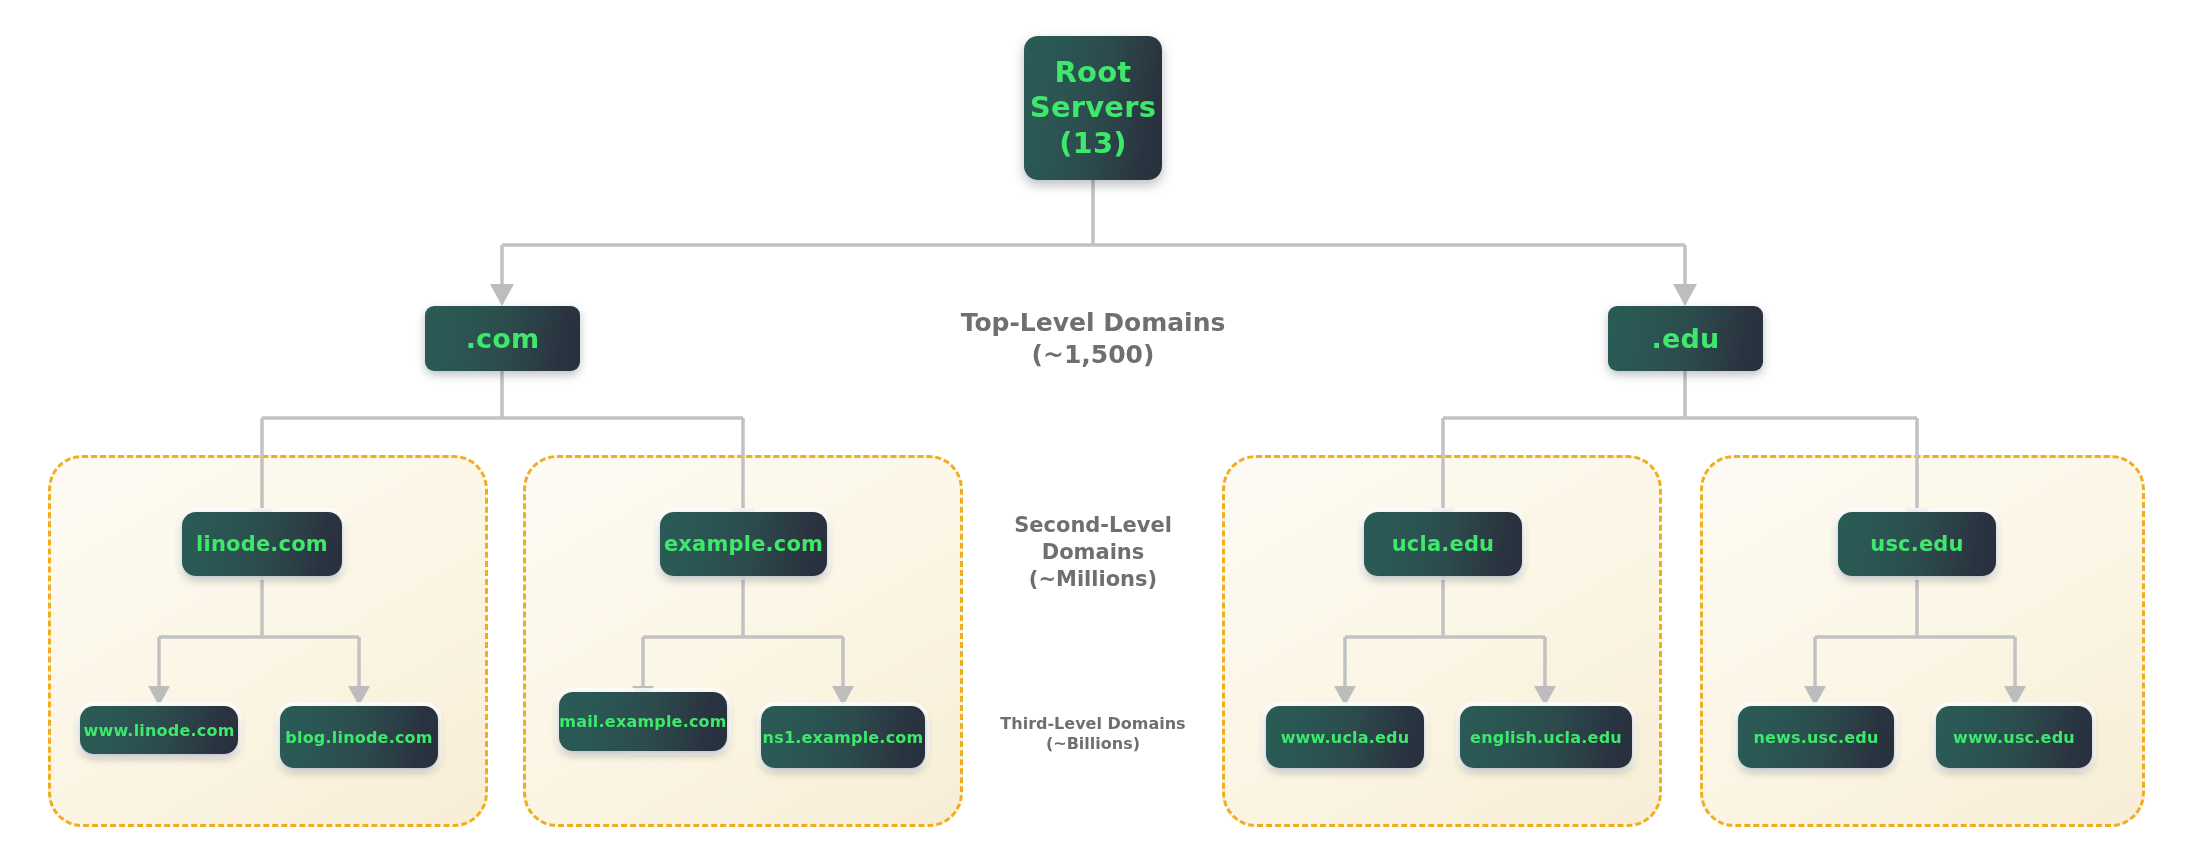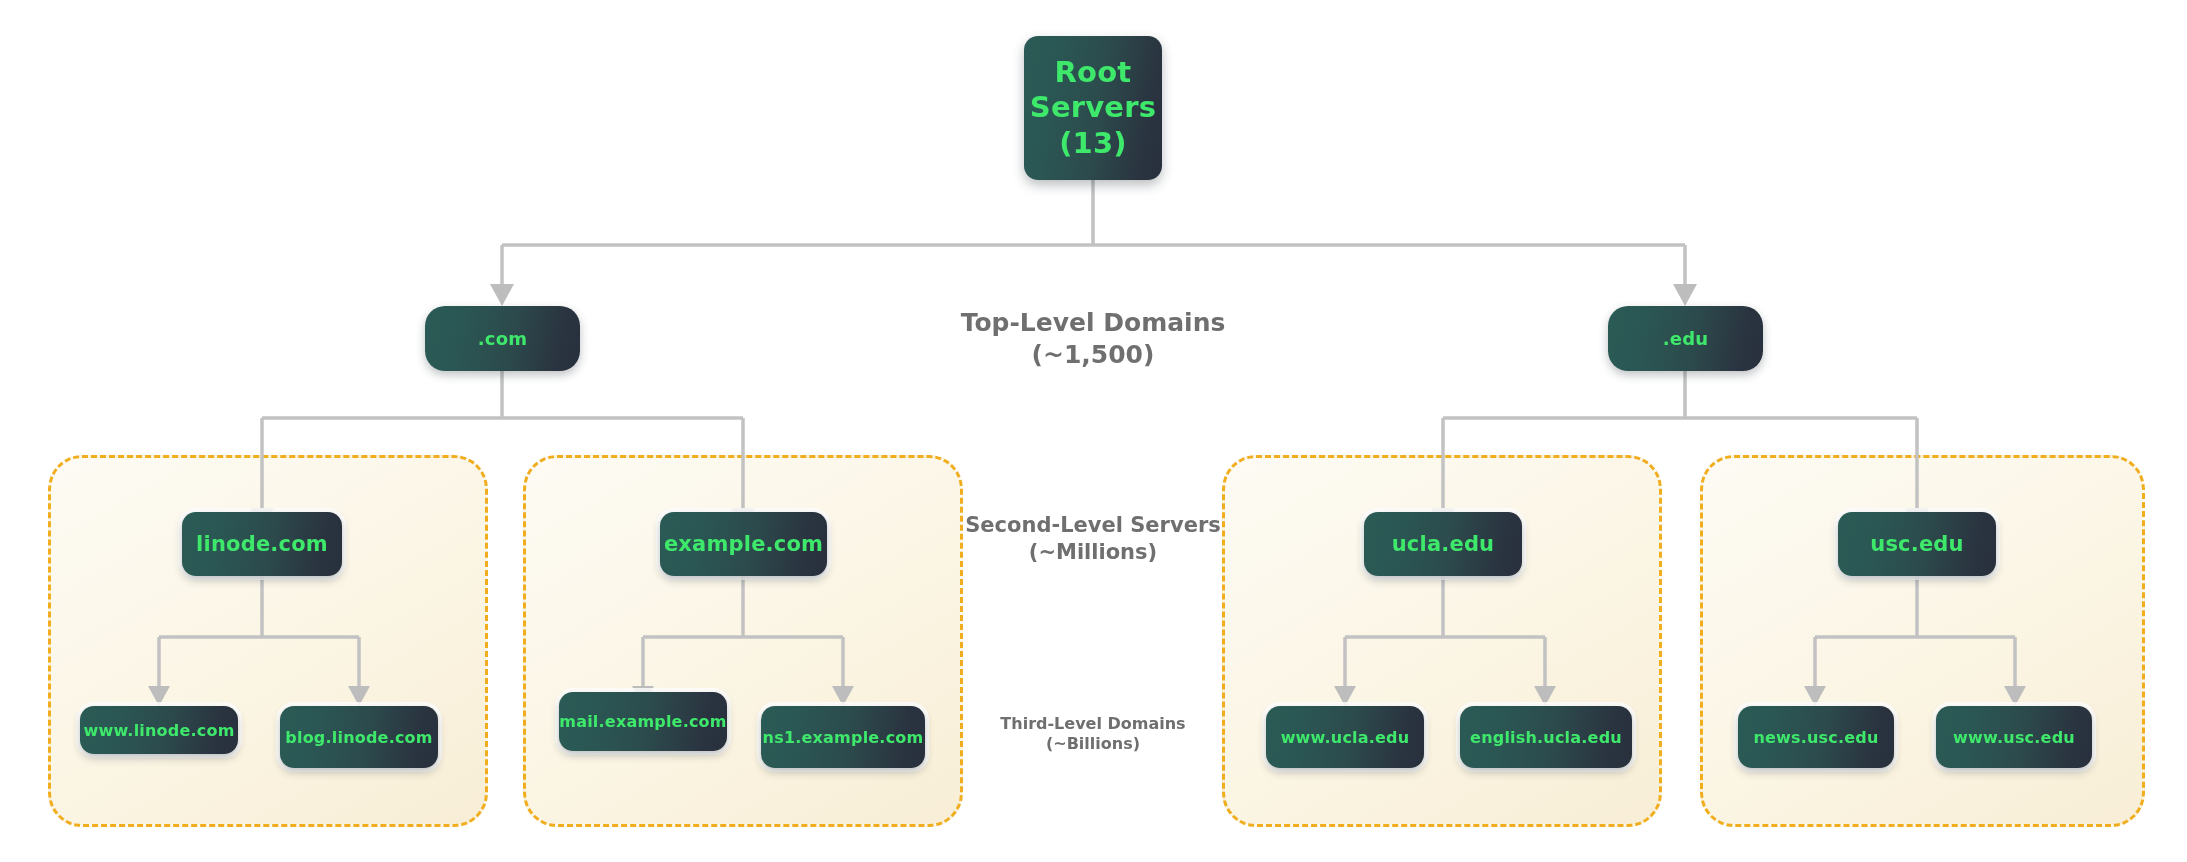--- a/index.html
+++ b/index.html
@@ -61,22 +61,22 @@
     letter-spacing: 0.2px;
     z-index: 5;
   }
   .node.root {
     border-radius: 14px;
     line-height: 1.22;
     font-size: 29px;
     box-shadow: 0 5px 12px rgba(40,50,60,0.32);
   }
   .node.tld {
-    font-size: 18px;
-    border-radius: 20px;
+    font-size: 27px;
+    border-radius: 9px;
     box-shadow: 0 4px 10px rgba(40,50,60,0.30);
   }
   .node.sld {
     font-size: 21px;
   }
   .node.third {
     font-size: 16px;
   }
 
   
@@ -206,21 +206,21 @@
   <div class="node third" style="left:1936px; top:706px; width:156px; height:62px;">
     <span>www.usc.edu</span>
   </div>
 
   <div class="tier-caption big" style="left:893px; top:307px; width:400px;">
     <div>Top-Level Domains</div>
     <div>(~1,500)</div>
   </div>
 
   <div class="tier-caption mid" style="left:963px; top:512px; width:260px;">
-    <div>Second-Level Servers</div>
+    <div>Second-Level Domains</div>
     <div>(~Millions)</div>
   </div>
 
   <div class="tier-caption small" style="left:973px; top:714px; width:240px;">
     <div>Third-Level Domains</div>
     <div>(~Billions)</div>
   </div>
 
 </div>
 

